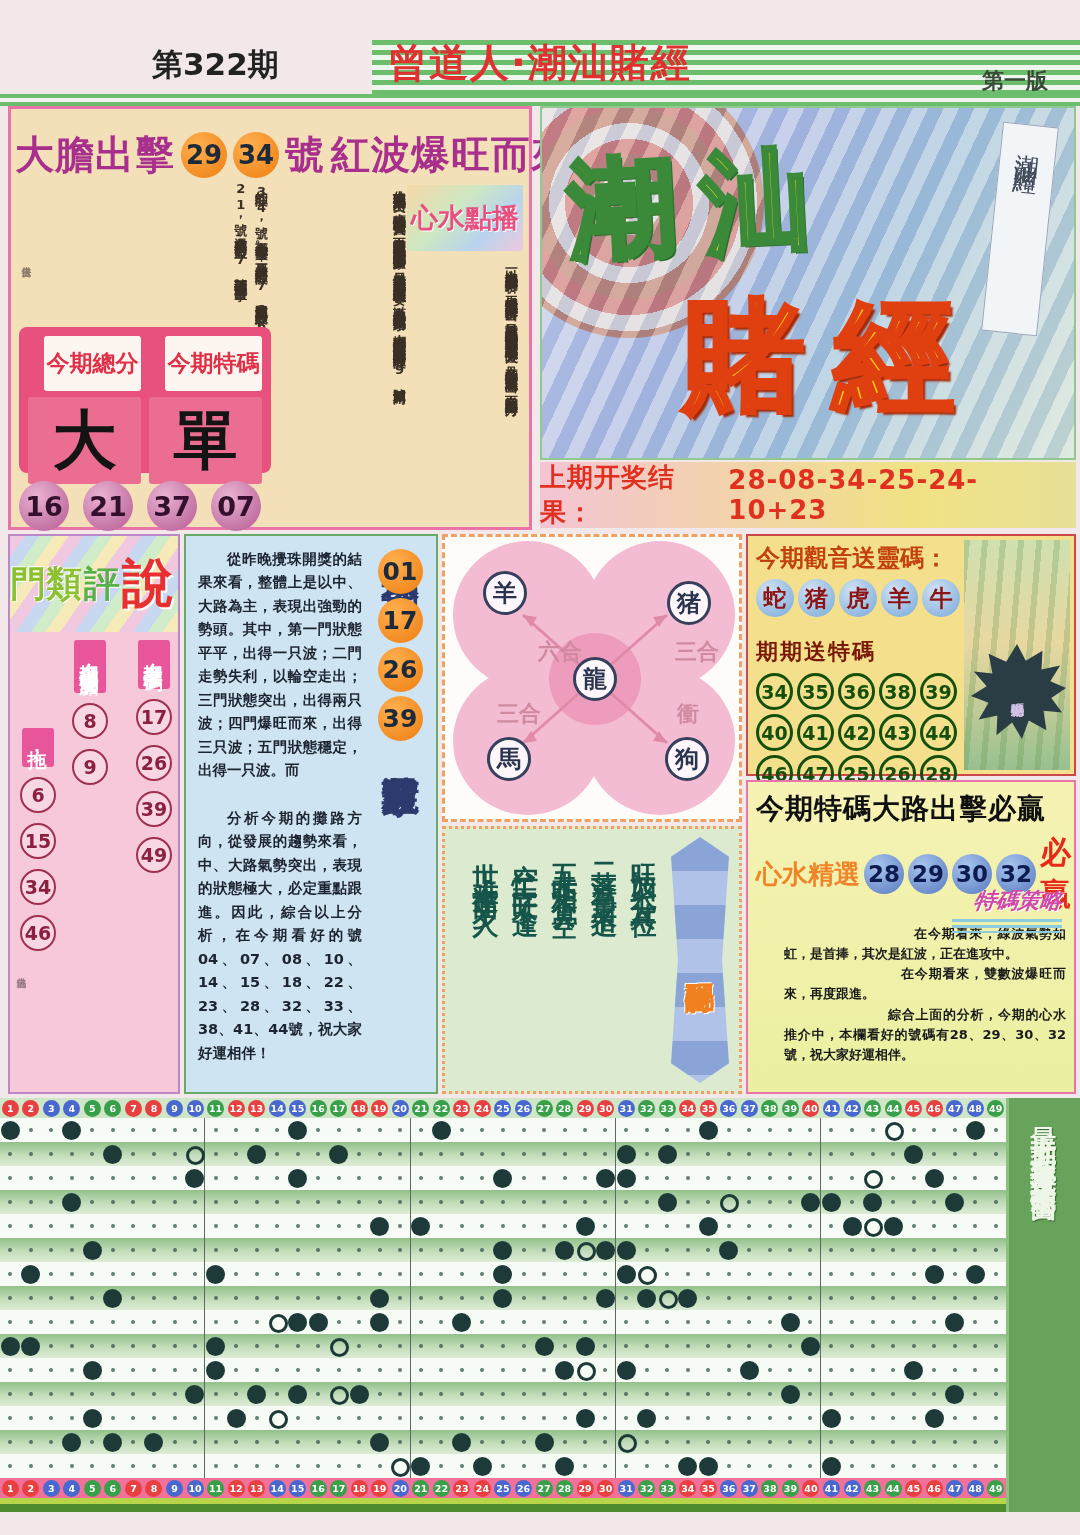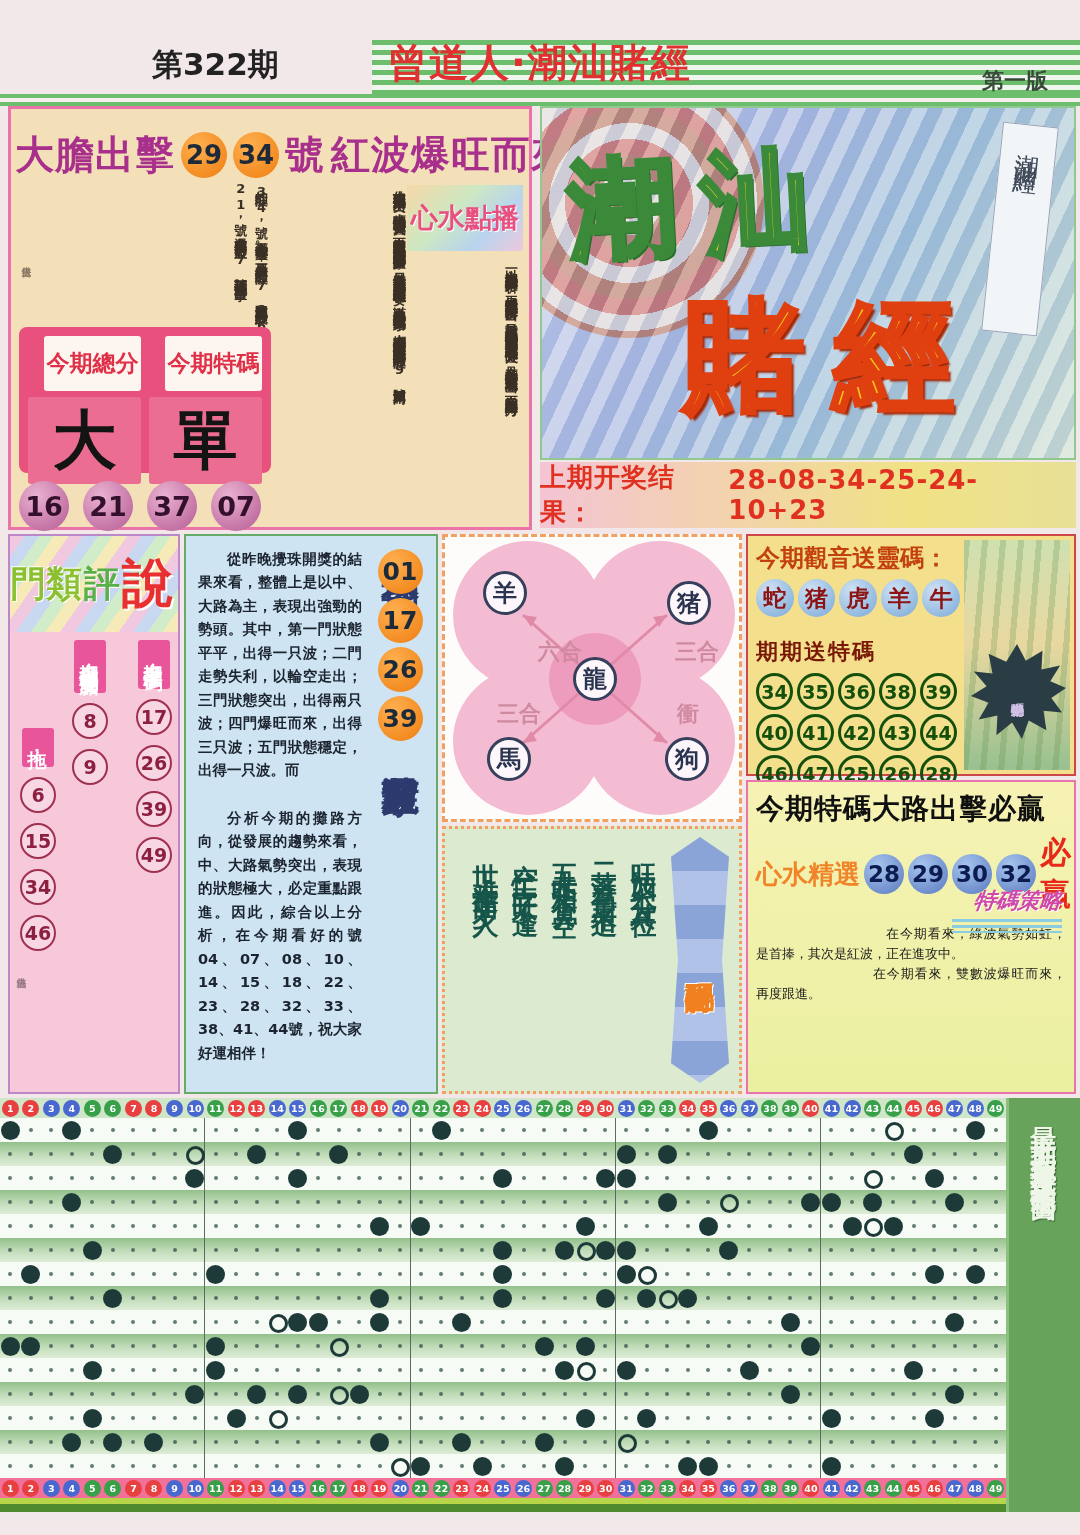--- a/index.html
+++ b/index.html
@@ -139,21 +139,21 @@
   .s-pickrow { display:flex; align-items:center; gap:4px; margin-top:4px; }
   .s-label { font-size:26px; font-weight:900; color:#f08428; white-space:nowrap; }
   .ball-b { background:radial-gradient(circle at 35% 30%,#a8c6ee,#5878c0); color:#0c1c50; }
   .s-ball { width:40px; height:40px; font-size:23px; }
   .s-suffix { font-size:31px; font-weight:900; color:#e82818; }
   .s-logo { position:absolute; right:12px; top:104px; text-align:right; }
   .s-logo-text { font-size:22px; font-weight:900; font-style:italic; color:#d048a8; transform:skewX(-8deg); text-shadow:1px 1px 0 #fff; }
   .s-logo-bars { margin-top:3px; height:14px;
     background:repeating-linear-gradient(180deg,#8ccce0 0 3px,transparent 3px 6px); width:110px; margin-left:auto; }
   .s-paras { margin-top:42px; }
-  .s-paras p { font-size:13px; font-weight:400; color:#1a1a1a; line-height:1.55; text-align:justify; }
+  .s-paras p { font-size:13px; font-weight:700; color:#1a1a1a; line-height:1.55; text-align:justify;margin-left:28px; }
   .s-paras p:nth-child(1){ text-indent:10em; margin-top:-34px; }
   .s-paras p:nth-child(2){ text-indent:9em; }
   .s-paras p:nth-child(3){ text-indent:8em; }
   .s-paras p:nth-child(4){ text-indent:2em; }
 
   
   .chart-section { position:absolute; left:0; top:1098px; width:1080px; height:414px; }
   .chart-main { position:absolute; left:0; top:0; width:1006px; }
   .chart-head, .chart-foot { display:grid; grid-template-columns:repeat(49,1fr); height:20px; align-items:center; justify-items:center; }
   .chart-head { background:#cfe6c8; }
@@ -377,20 +377,21 @@
         </span>
       <span class="s-suffix">必贏</span>
     </div>
     <div class="s-logo">
       <div class="s-logo-text">特碼策略</div>
       <div class="s-logo-bars"></div>
     </div>
     <div class="s-paras" id="s-paras">
         <p>在今期看來，綠波氣勢如虹，是首捧，其次是紅波，正在進攻中。</p>
         <p>在今期看來，雙數波爆旺而來，再度跟進。</p>
+        <p>綜合上面的分析，今期的心水推介中，本欄看好的號碼有28、29、30、32號，祝大家好運相伴。</p>
       </div>
   </div>
 
   <div class="chart-section">
     <div class="chart-main">
       <div class="chart-head" id="chart-head">
           <span class="cball cb-red">1</span>
           <span class="cball cb-red">2</span>
           <span class="cball cb-blue">3</span>
           <span class="cball cb-blue">4</span>

